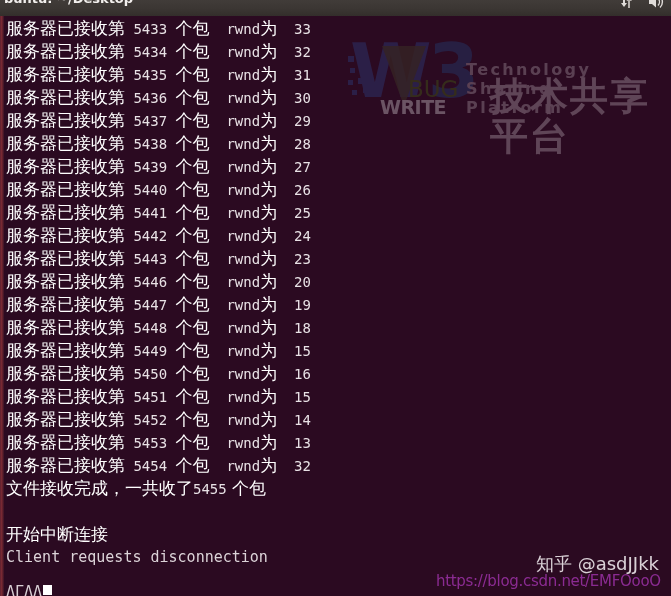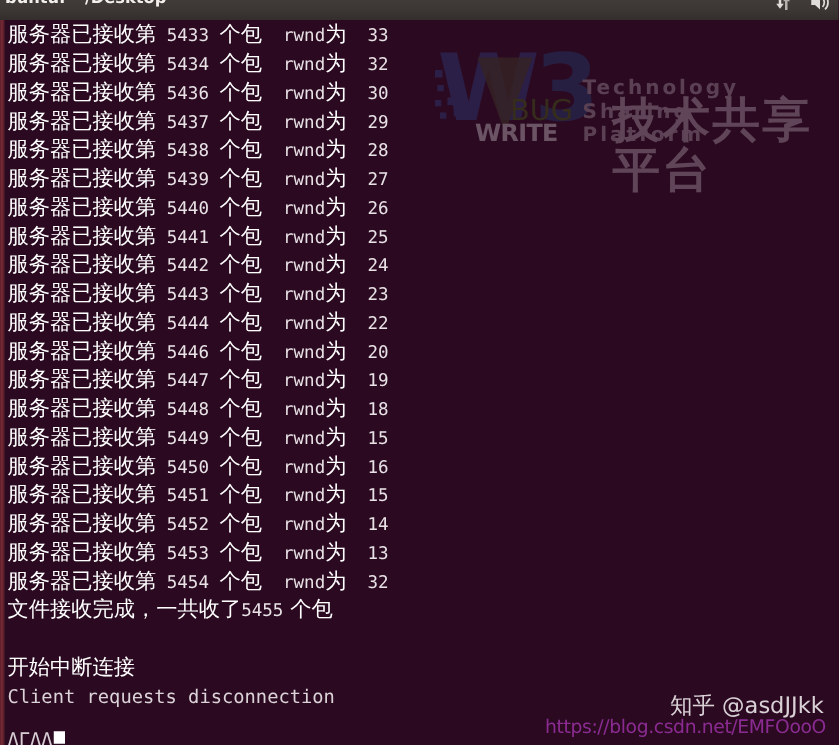--- a/index.html
+++ b/index.html
@@ -290,29 +290,29 @@
         <div class="wm-bug">BUG</div>
         <div class="wm-write">WRITE</div>
         <div class="wm-tsp">Technology Sharing Platform</div>
         <div class="wm-cn">技术共享平台</div>
       </div>
     </div>
 
     <div id="lines">
         <div class="line"><span class="cjk">服务器已接收第</span><span class="num"> 5433 </span><span class="cjk">个包</span><span class="num">  </span><span class="num">rwnd</span><span class="cjk">为</span><span class="num">  33</span></div>
         <div class="line"><span class="cjk">服务器已接收第</span><span class="num"> 5434 </span><span class="cjk">个包</span><span class="num">  </span><span class="num">rwnd</span><span class="cjk">为</span><span class="num">  32</span></div>
+        <div class="line"><span class="cjk">服务器已接收第</span><span class="num"> 5435 </span><span class="cjk">个包</span><span class="num">  </span><span class="num">rwnd</span><span class="cjk">为</span><span class="num">  31</span></div>
         <div class="line"><span class="cjk">服务器已接收第</span><span class="num"> 5436 </span><span class="cjk">个包</span><span class="num">  </span><span class="num">rwnd</span><span class="cjk">为</span><span class="num">  30</span></div>
         <div class="line"><span class="cjk">服务器已接收第</span><span class="num"> 5437 </span><span class="cjk">个包</span><span class="num">  </span><span class="num">rwnd</span><span class="cjk">为</span><span class="num">  29</span></div>
         <div class="line"><span class="cjk">服务器已接收第</span><span class="num"> 5438 </span><span class="cjk">个包</span><span class="num">  </span><span class="num">rwnd</span><span class="cjk">为</span><span class="num">  28</span></div>
         <div class="line"><span class="cjk">服务器已接收第</span><span class="num"> 5439 </span><span class="cjk">个包</span><span class="num">  </span><span class="num">rwnd</span><span class="cjk">为</span><span class="num">  27</span></div>
         <div class="line"><span class="cjk">服务器已接收第</span><span class="num"> 5440 </span><span class="cjk">个包</span><span class="num">  </span><span class="num">rwnd</span><span class="cjk">为</span><span class="num">  26</span></div>
         <div class="line"><span class="cjk">服务器已接收第</span><span class="num"> 5441 </span><span class="cjk">个包</span><span class="num">  </span><span class="num">rwnd</span><span class="cjk">为</span><span class="num">  25</span></div>
         <div class="line"><span class="cjk">服务器已接收第</span><span class="num"> 5442 </span><span class="cjk">个包</span><span class="num">  </span><span class="num">rwnd</span><span class="cjk">为</span><span class="num">  24</span></div>
         <div class="line"><span class="cjk">服务器已接收第</span><span class="num"> 5443 </span><span class="cjk">个包</span><span class="num">  </span><span class="num">rwnd</span><span class="cjk">为</span><span class="num">  23</span></div>
-        <div class="line"><span class="cjk">服务器已接收第</span><span class="num"> 5444 </span><span class="cjk">个包</span><span class="num">  </span><span class="num">rwnd</span><span class="cjk">为</span><span class="num">  22</span></div>
         <div class="line"><span class="cjk">服务器已接收第</span><span class="num"> 5446 </span><span class="cjk">个包</span><span class="num">  </span><span class="num">rwnd</span><span class="cjk">为</span><span class="num">  20</span></div>
         <div class="line"><span class="cjk">服务器已接收第</span><span class="num"> 5447 </span><span class="cjk">个包</span><span class="num">  </span><span class="num">rwnd</span><span class="cjk">为</span><span class="num">  19</span></div>
         <div class="line"><span class="cjk">服务器已接收第</span><span class="num"> 5448 </span><span class="cjk">个包</span><span class="num">  </span><span class="num">rwnd</span><span class="cjk">为</span><span class="num">  18</span></div>
         <div class="line"><span class="cjk">服务器已接收第</span><span class="num"> 5449 </span><span class="cjk">个包</span><span class="num">  </span><span class="num">rwnd</span><span class="cjk">为</span><span class="num">  15</span></div>
         <div class="line"><span class="cjk">服务器已接收第</span><span class="num"> 5450 </span><span class="cjk">个包</span><span class="num">  </span><span class="num">rwnd</span><span class="cjk">为</span><span class="num">  16</span></div>
         <div class="line"><span class="cjk">服务器已接收第</span><span class="num"> 5451 </span><span class="cjk">个包</span><span class="num">  </span><span class="num">rwnd</span><span class="cjk">为</span><span class="num">  15</span></div>
         <div class="line"><span class="cjk">服务器已接收第</span><span class="num"> 5452 </span><span class="cjk">个包</span><span class="num">  </span><span class="num">rwnd</span><span class="cjk">为</span><span class="num">  14</span></div>
         <div class="line"><span class="cjk">服务器已接收第</span><span class="num"> 5453 </span><span class="cjk">个包</span><span class="num">  </span><span class="num">rwnd</span><span class="cjk">为</span><span class="num">  13</span></div>
         <div class="line"><span class="cjk">服务器已接收第</span><span class="num"> 5454 </span><span class="cjk">个包</span><span class="num">  </span><span class="num">rwnd</span><span class="cjk">为</span><span class="num">  32</span></div>
         <div class="line"><span class="cjk">文件接收完成，一共收了</span><span class="num">5455</span><span class="cjk"> 个包</span></div>

